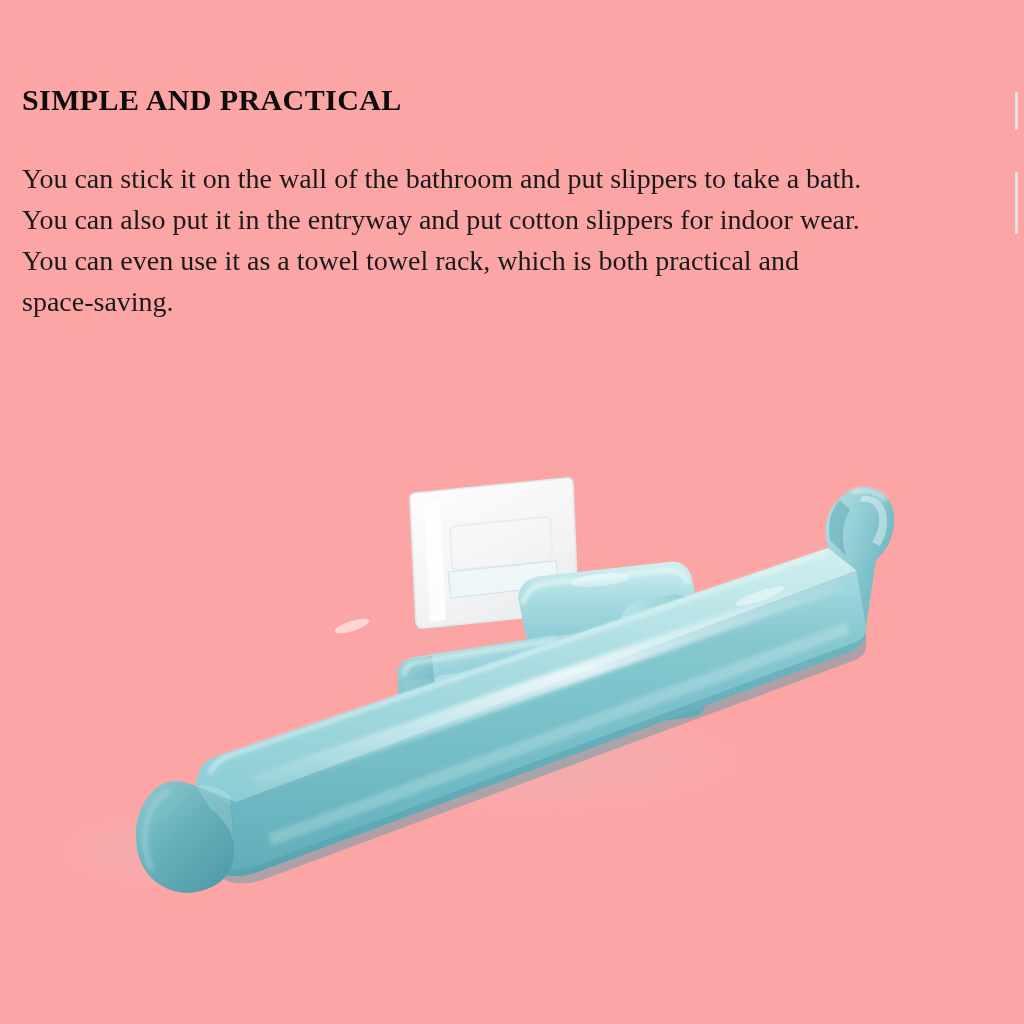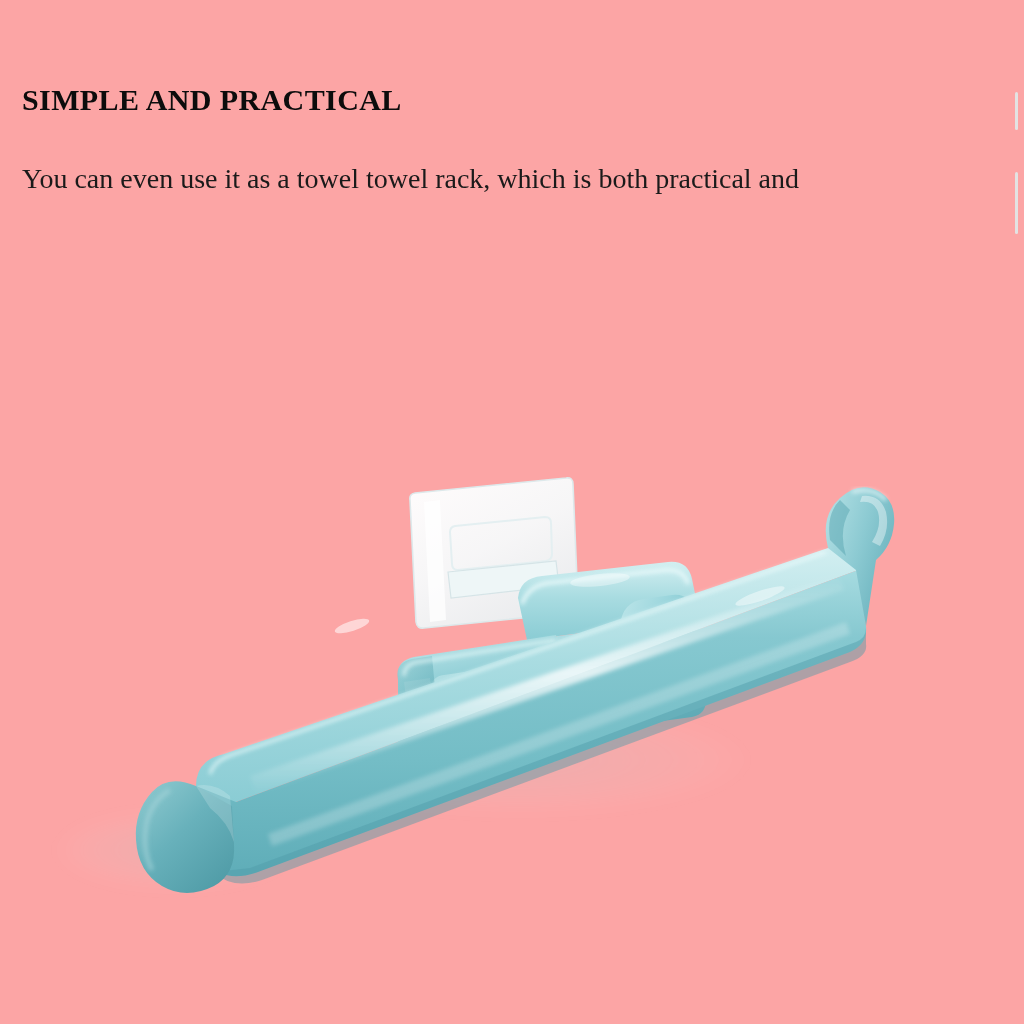--- a/index.html
+++ b/index.html
@@ -73,21 +73,24 @@
 </head>
 <body>
 
 <div id="page">
 
   <div id="text-block">
 
     <h1 id="page-title">SIMPLE AND PRACTICAL</h1>
 
     <div id="body-copy">
+      <div class="body-line">You can stick it on the wall of the bathroom and put slippers to take a bath.</div>
+      <div class="body-line">You can also put it in the entryway and put cotton slippers for indoor wear.</div>
       <div class="body-line">You can even use it as a towel towel rack, which is both practical and</div>
+      <div class="body-line">space-saving.</div>
     </div>
 
   </div>
 
   <div class="edge-mark" id="edge-mark-1"></div>
   <div class="edge-mark" id="edge-mark-2"></div>
 
   <div id="product-photo">
     <svg id="product-svg" viewBox="0 0 1024 560" xmlns="http://www.w3.org/2000/svg">
       <defs>

